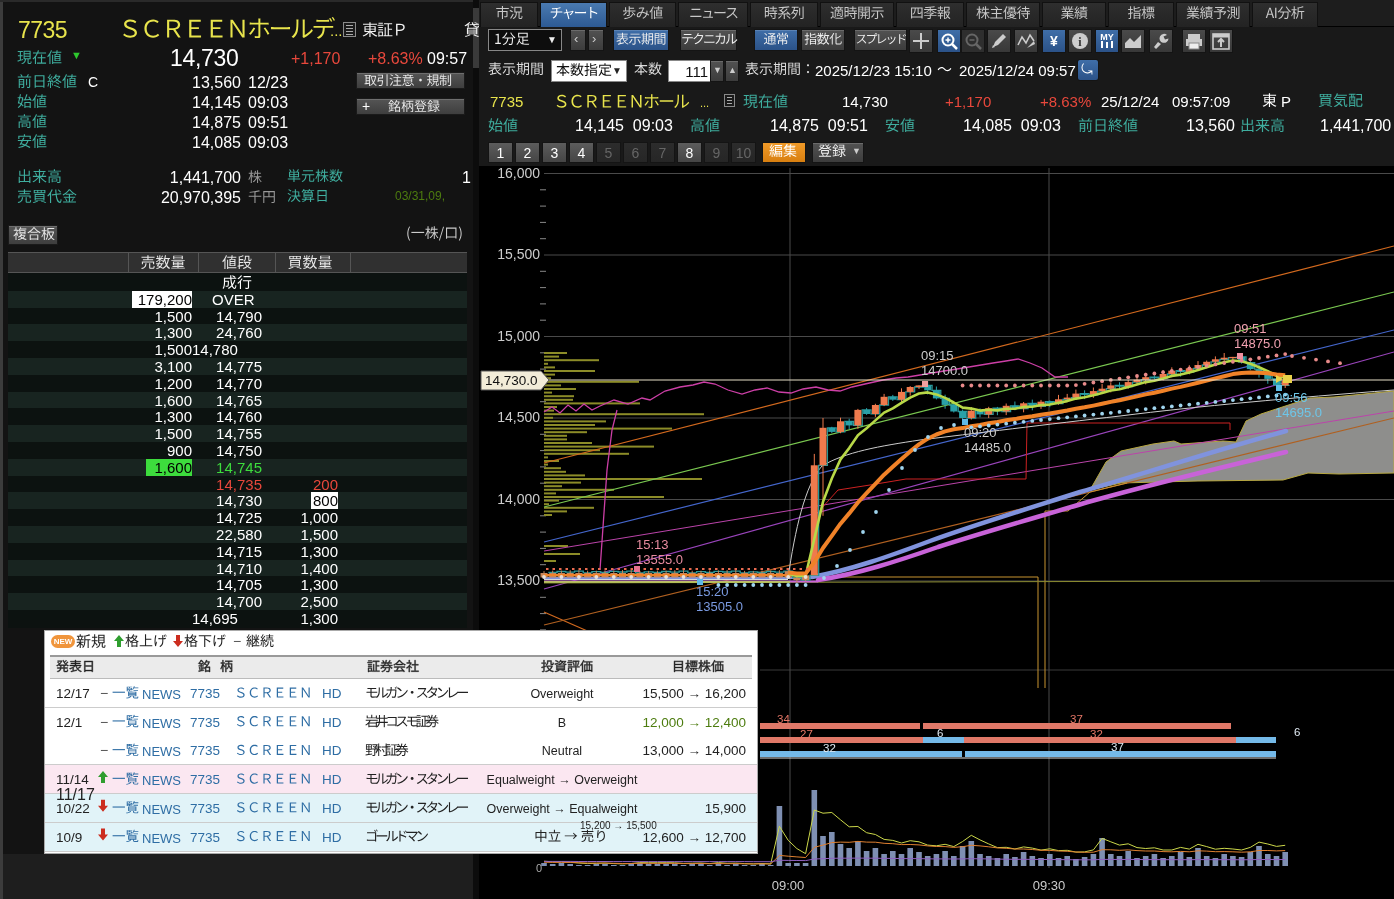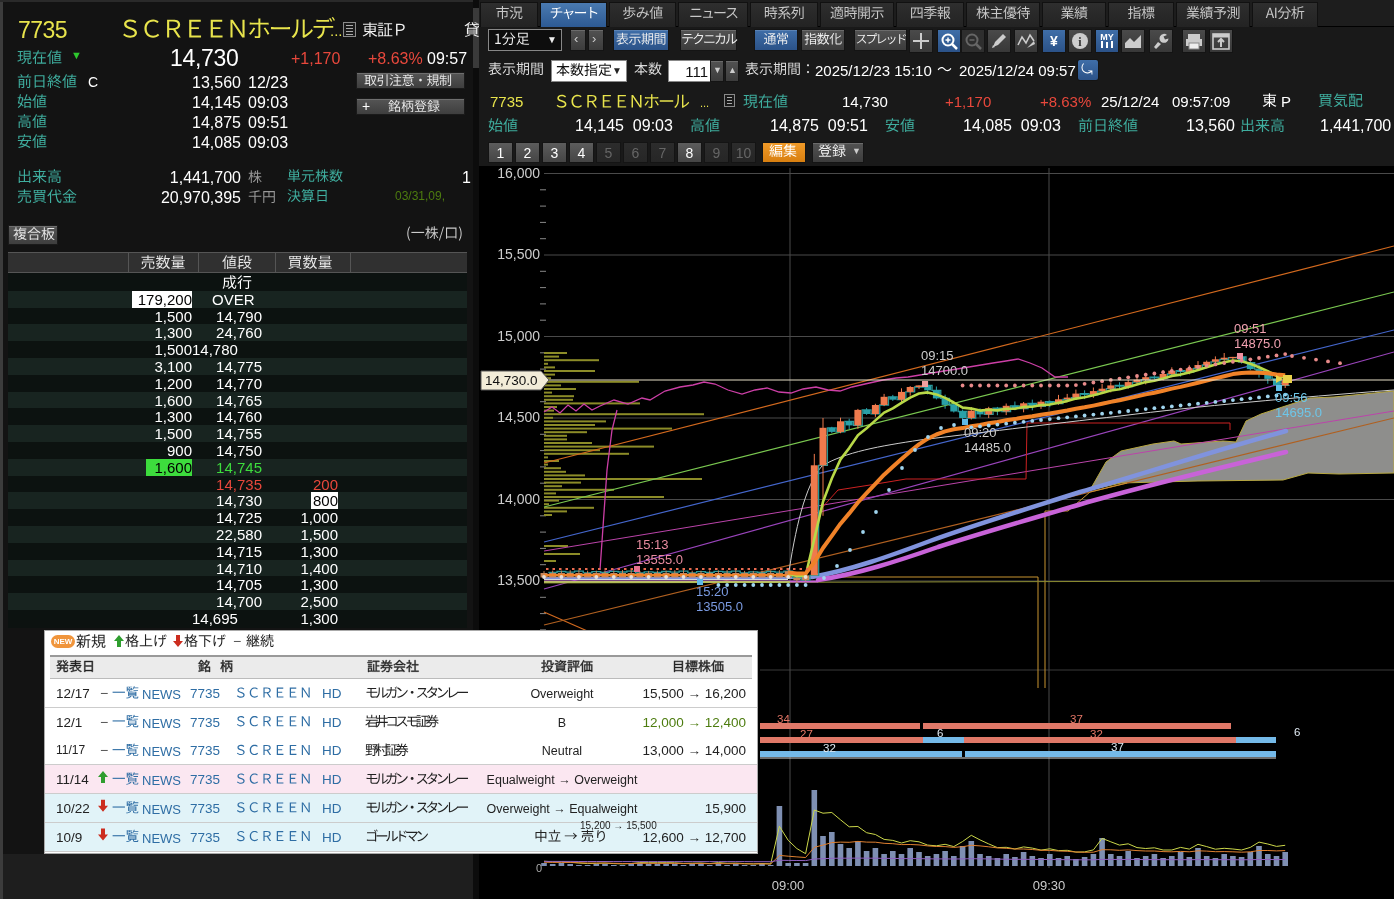--- a/index.html
+++ b/index.html
@@ -743,21 +743,21 @@
     <div class="t" style="left:580px;top:686px;width:166px;text-align:right;font-size:13.5px;color:#222;z-index:7">15,500 → 16,200</div>
     <div class="abs" style="left:45px;top:708px;width:712px;height:29px;background:#fff;border-bottom:1px solid #ccc;z-index:6"></div>
     <div class="t" style="left:56px;top:715px;font-size:13.5px;color:#222;z-index:7">12/1</div>
     <div class="t" style="left:100px;top:714px;font-size:14px;color:#555;z-index:7">−</div>
     <div class="t" style="left:142px;top:716px;font-size:13px;color:#2e6da4;z-index:7">NEWS</div>
     <div class="t" style="left:190px;top:715px;font-size:13.5px;color:#2e6da4;z-index:7">7735</div>
     <div class="t" style="left:322px;top:715px;font-size:13.5px;color:#2e6da4;z-index:7">HD</div>
     <div class="t" style="left:456px;top:716px;width:212px;text-align:center;font-size:12.5px;color:#222;z-index:7">B</div>
     <div class="t" style="left:580px;top:715px;width:166px;text-align:right;font-size:13.5px;color:#4d7c0f;z-index:7">12,000 → 12,400</div>
     <div class="abs" style="left:45px;top:736px;width:712px;height:29px;background:#fff;border-bottom:1px solid #ccc;z-index:6"></div>
-    <div class="t" style="left:56px;top:743px;font-size:12px;color:#222;z-index:7">11/17</div>
+    <div class="t" style="left:56px;top:786px;font-size:16px;color:#222;z-index:7">11/17</div>
     <div class="t" style="left:100px;top:742px;font-size:14px;color:#555;z-index:7">−</div>
     <div class="t" style="left:142px;top:744px;font-size:13px;color:#2e6da4;z-index:7">NEWS</div>
     <div class="t" style="left:190px;top:743px;font-size:13.5px;color:#2e6da4;z-index:7">7735</div>
     <div class="t" style="left:322px;top:743px;font-size:13.5px;color:#2e6da4;z-index:7">HD</div>
     <div class="t" style="left:456px;top:744px;width:212px;text-align:center;font-size:12.5px;color:#222;z-index:7">Neutral</div>
     <div class="t" style="left:580px;top:743px;width:166px;text-align:right;font-size:13.5px;color:#222;z-index:7">13,000 → 14,000</div>
     <div class="abs" style="left:45px;top:765px;width:712px;height:29px;background:#fbe7f1;border-bottom:1px solid #ccc;z-index:6"></div>
     <div class="t" style="left:56px;top:772px;font-size:13.5px;color:#222;z-index:7">11/14</div>
     <div class="t" style="left:142px;top:773px;font-size:13px;color:#2e6da4;z-index:7">NEWS</div>
     <div class="t" style="left:190px;top:772px;font-size:13.5px;color:#2e6da4;z-index:7">7735</div>

